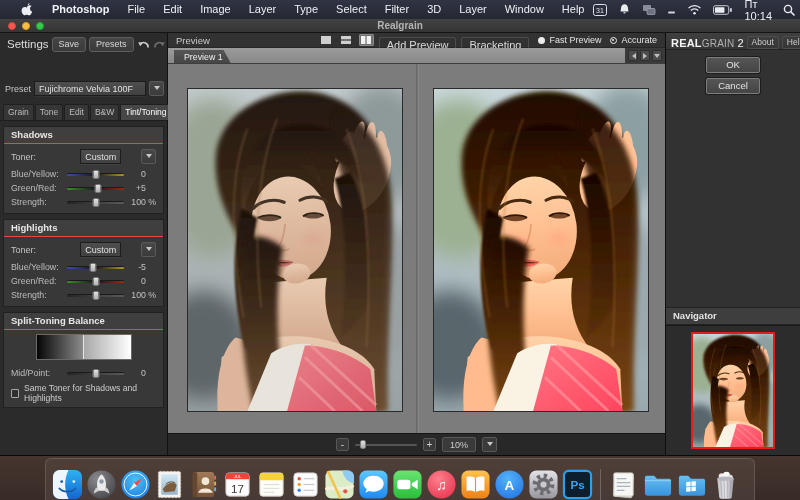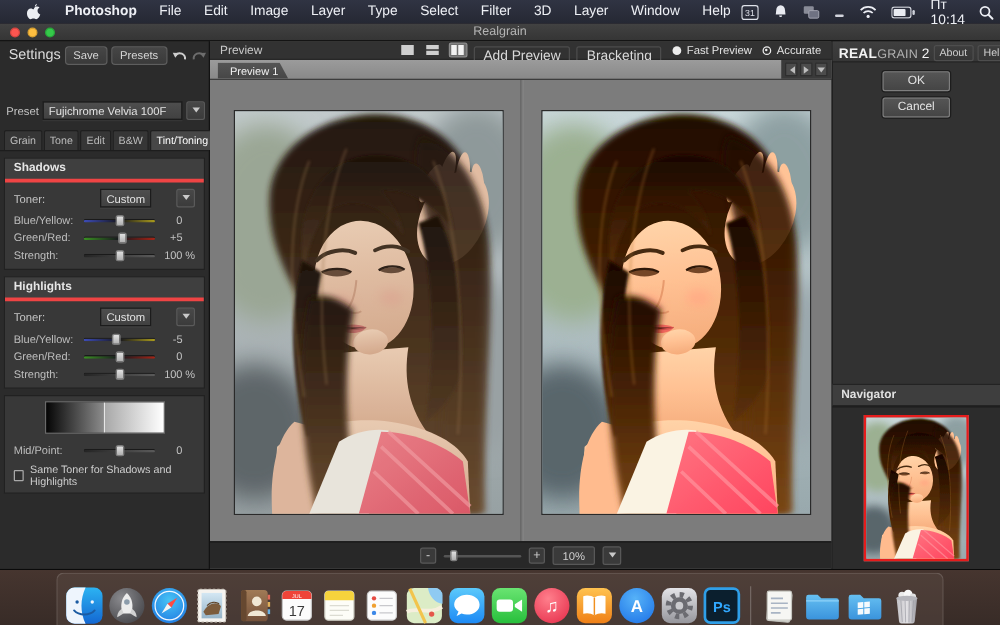--- a/index.html
+++ b/index.html
@@ -12,21 +12,21 @@
     display:flex;align-items:center;z-index:10;}
   .mb-left{display:flex;align-items:center;padding-left:10px;height:100%;}
   .mb-apple{padding:0 10px;display:flex;align-items:center;}
   .mb-item{padding:0 9px;line-height:19px;white-space:nowrap;}
   .mb-item.app{font-weight:bold;}
   .mb-right{margin-left:auto;display:flex;align-items:center;gap:11px;padding-right:10px;height:100%;}
   .mb-clock{font-size:11px;}
 
   
   .titlebar{position:absolute;top:19px;left:0;right:0;height:14px;
-    background:linear-gradient(#424242,#353535);border-bottom:1px solid #141414;z-index:9;}
+    background:linear-gradient(#424242,#353535);border-bottom:1px solid #141414;z-index:9;font-weight:bold;}
   .tl{position:absolute;top:3px;width:8px;height:8px;border-radius:50%;}
   .tl.red{left:8px;background:#fc5650;border:0.5px solid #d94640;}
   .tl.yellow{left:22px;background:#fdbe40;border:0.5px solid #d8a031;}
   .tl.green{left:36px;background:#35c94a;border:0.5px solid #28a83a;}
   .tb-title{position:absolute;left:0;right:0;top:0;text-align:center;font-size:10px;
     color:#b4b4b4;line-height:14px;}
 
   
   .main{position:absolute;top:33px;left:0;width:800px;height:423px;display:flex;
     background:#2c2c2c;border-bottom:1px solid #0a0a0a;}
@@ -46,21 +46,21 @@
     border:1px solid #1c1c1c;box-shadow:0 1px 0 rgba(255,255,255,.05);
     color:#e2e2e2;font-size:9px;display:flex;align-items:center;padding:0 4px;}
   .dd-btn{width:15px;height:15px;background:linear-gradient(#484848,#3b3b3b);
     border:1px solid #5a5a5a;border-radius:2px;display:grid;place-items:center;}
   .tabs{display:flex;padding:4px 3px 0;gap:1px;border-bottom:1px solid #1d1d1d;}
   .tab{background:#363636;border:1px solid #1f1f1f;border-bottom:none;
     border-radius:2px 2px 0 0;padding:2px 4px 3px;font-size:8.5px;color:#bdbdbd;white-space:nowrap;}
   .tab.active{background:#474747;color:#fff;}
   .section{margin:5px 3px;background:#383838;border:1px solid #212121;padding-bottom:4px;}
   .sec-h{font-weight:bold;font-size:9.5px;color:#e6e6e6;padding:2px 7px 3px;
-    background:#3f3f3f;border-bottom:3px solid #ef4444;margin-bottom:3px;}
+    background:#3f3f3f;border-bottom:1px solid #ef4444;margin-bottom:3px;}
   .toner-row{display:flex;align-items:center;padding:2px 7px 3px;gap:20px;}
   .toner-lbl{width:50px;font-size:9px;}
   .srow{display:flex;align-items:center;height:14px;padding:0 7px;}
   .srow .lbl{width:56px;font-size:8.8px;color:#bdbdbd;}
   .trackwrap{flex:1;position:relative;height:11px;}
   .track{position:absolute;left:0;right:0;top:4px;height:3px;border-radius:2px;border-top:1px solid #1a1a1a;}
   .track.by{background:linear-gradient(90deg,#3d4cb8,#16161d 50%,#ab9c1c);}
   .track.gr{background:linear-gradient(90deg,#3a9222,#16161d 50%,#a82415);}
   .track.plain{background:linear-gradient(90deg,#242424,#5a5a5a);}
   .thumb{position:absolute;top:1px;width:7px;height:9px;background:linear-gradient(#e2e2e2,#b0b0b0);
@@ -500,20 +500,21 @@
         <span class="trackwrap">
             <span class="track plain"></span>
             <span class="thumb" style="left:50%;"></span>
           </span>
         <span class="val">100</span>
           <span class="unit">%</span>
       </div>
     </div>
 
     <div class="section">
+      <div class="sec-h">Split-Toning Balance</div>
       <div class="gradbar">
           <span class="gl"></span>
           <span class="gr2"></span>
         </div>
       <div class="srow">
         <span class="lbl">Mid/Point:</span>
         <span class="trackwrap">
             <span class="track plain"></span>
             <span class="thumb" style="left:50%;"></span>
           </span>

